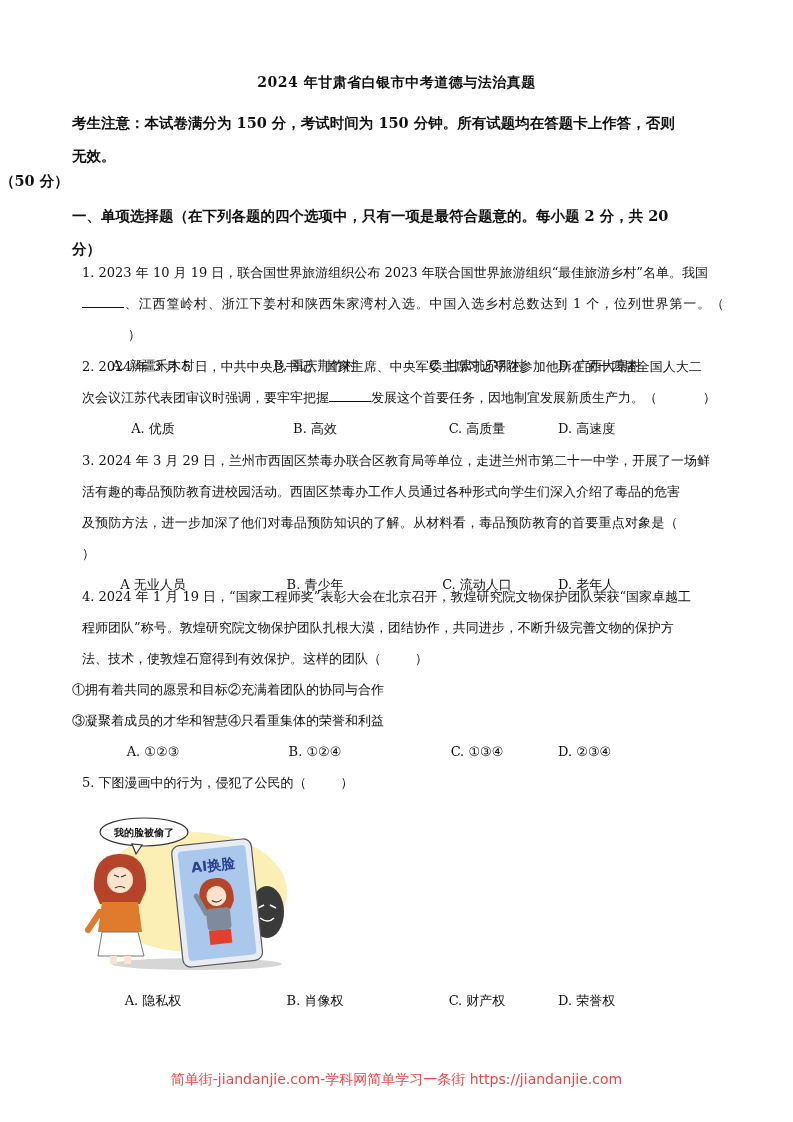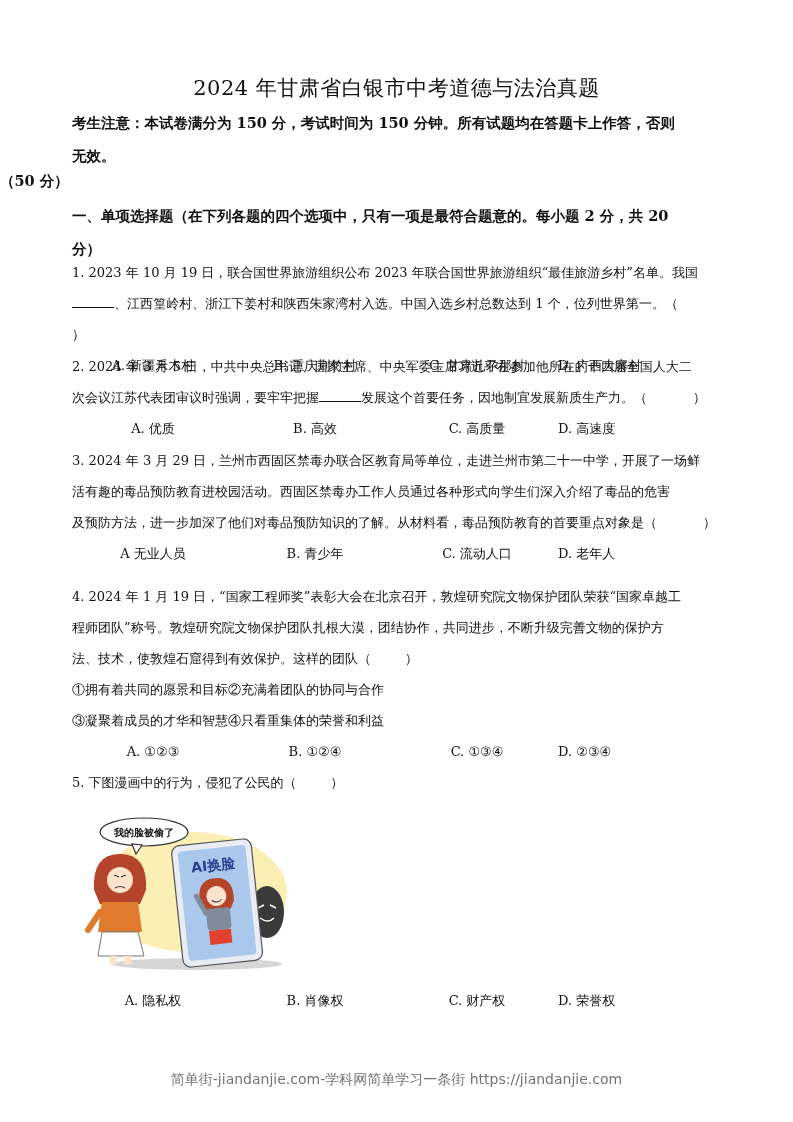--- a/index.html
+++ b/index.html
@@ -1,37 +1,37 @@
 <!DOCTYPE html>
 <html><head>
   <meta charset="utf-8">
   <style>
     html, body { margin:0; padding:0; background:#ffffff; }
     body { width:793px; height:1122px; position:relative; overflow:hidden;
            font-family:"DejaVu Serif","Liberation Serif",serif; color:#111; }
     .page { position:absolute; left:0; top:0; width:793px; height:1122px; }
     .title { position:absolute; top:74px; left:0; width:793px; text-align:center;
-             font-size:21px; font-weight:normal; letter-spacing:0.5px; }
+             font-size:14px; font-weight:bold; letter-spacing:0.5px; }
     .notice { position:absolute; left:72px; top:106px; width:650px; font-size:14.5px;
               font-weight:bold; line-height:33px; }
     .score { position:absolute; top:172px; left:0; width:793px; text-align:left;
              font-size:14.5px; font-weight:bold; }
     .section { position:absolute; left:72px; top:199px; width:650px; font-size:14.5px;
                font-weight:bold; line-height:33px; }
     .q { position:absolute; left:72px; width:652px; font-size:13px; line-height:31px; }
-    .q .stem { text-align:justify; text-align-last:left; }
+    .q .stem { text-align:justify; text-align-last:left;margin-left:10px; }
     .paren { display:inline-block; width:46px; }
     .blank { display:inline-block; width:42px; border-bottom:1px solid #111; height:14px; vertical-align:baseline; }
     .opts { display:flex; font-size:13px; height:31px; line-height:31px; }
     .opt { width:162px;text-align:center; }
     .opt:last-child { width:auto; }
     .stmt { font-size:13px; line-height:31px; }
     .cartoon { position:absolute; left:82px; top:812px; width:205px; height:160px; }
     .footer { position:absolute; left:0; top:1071px; width:793px; text-align:center;
-              font-family:"DejaVu Sans","Liberation Sans",sans-serif; font-size:14px; color:#737373; }
+              font-family:"DejaVu Sans","Liberation Sans",sans-serif; font-size:14px; color:#ef4444; }
   </style>
 </head>
 <body>
 
 <div class="page">
 
   <div class="title">2024 年甘肃省白银市中考道德与法治真题</div>
 
   <div class="notice">
     <div>考生注意：本试卷满分为 150 分，考试时间为 150 分钟。所有试题均在答题卡上作答，否则</div>

